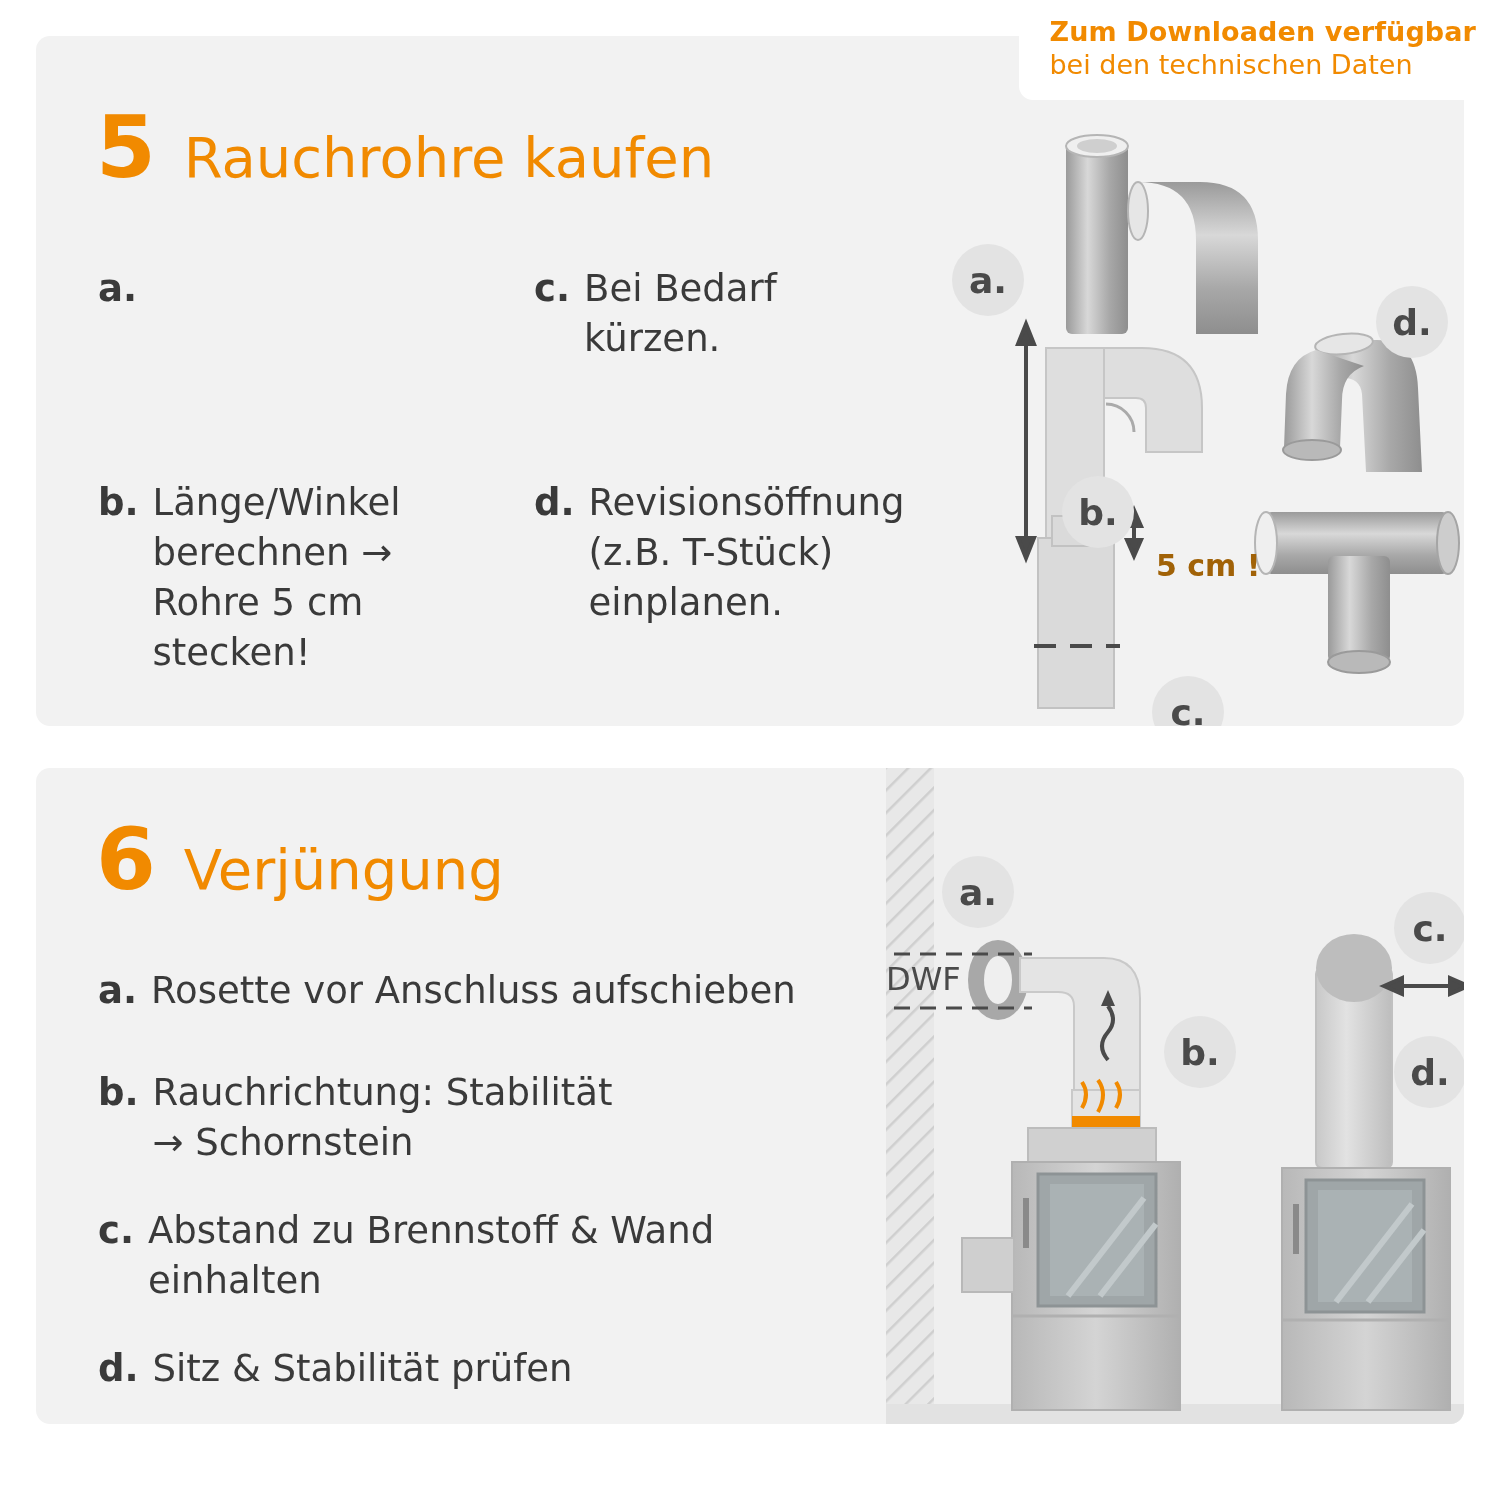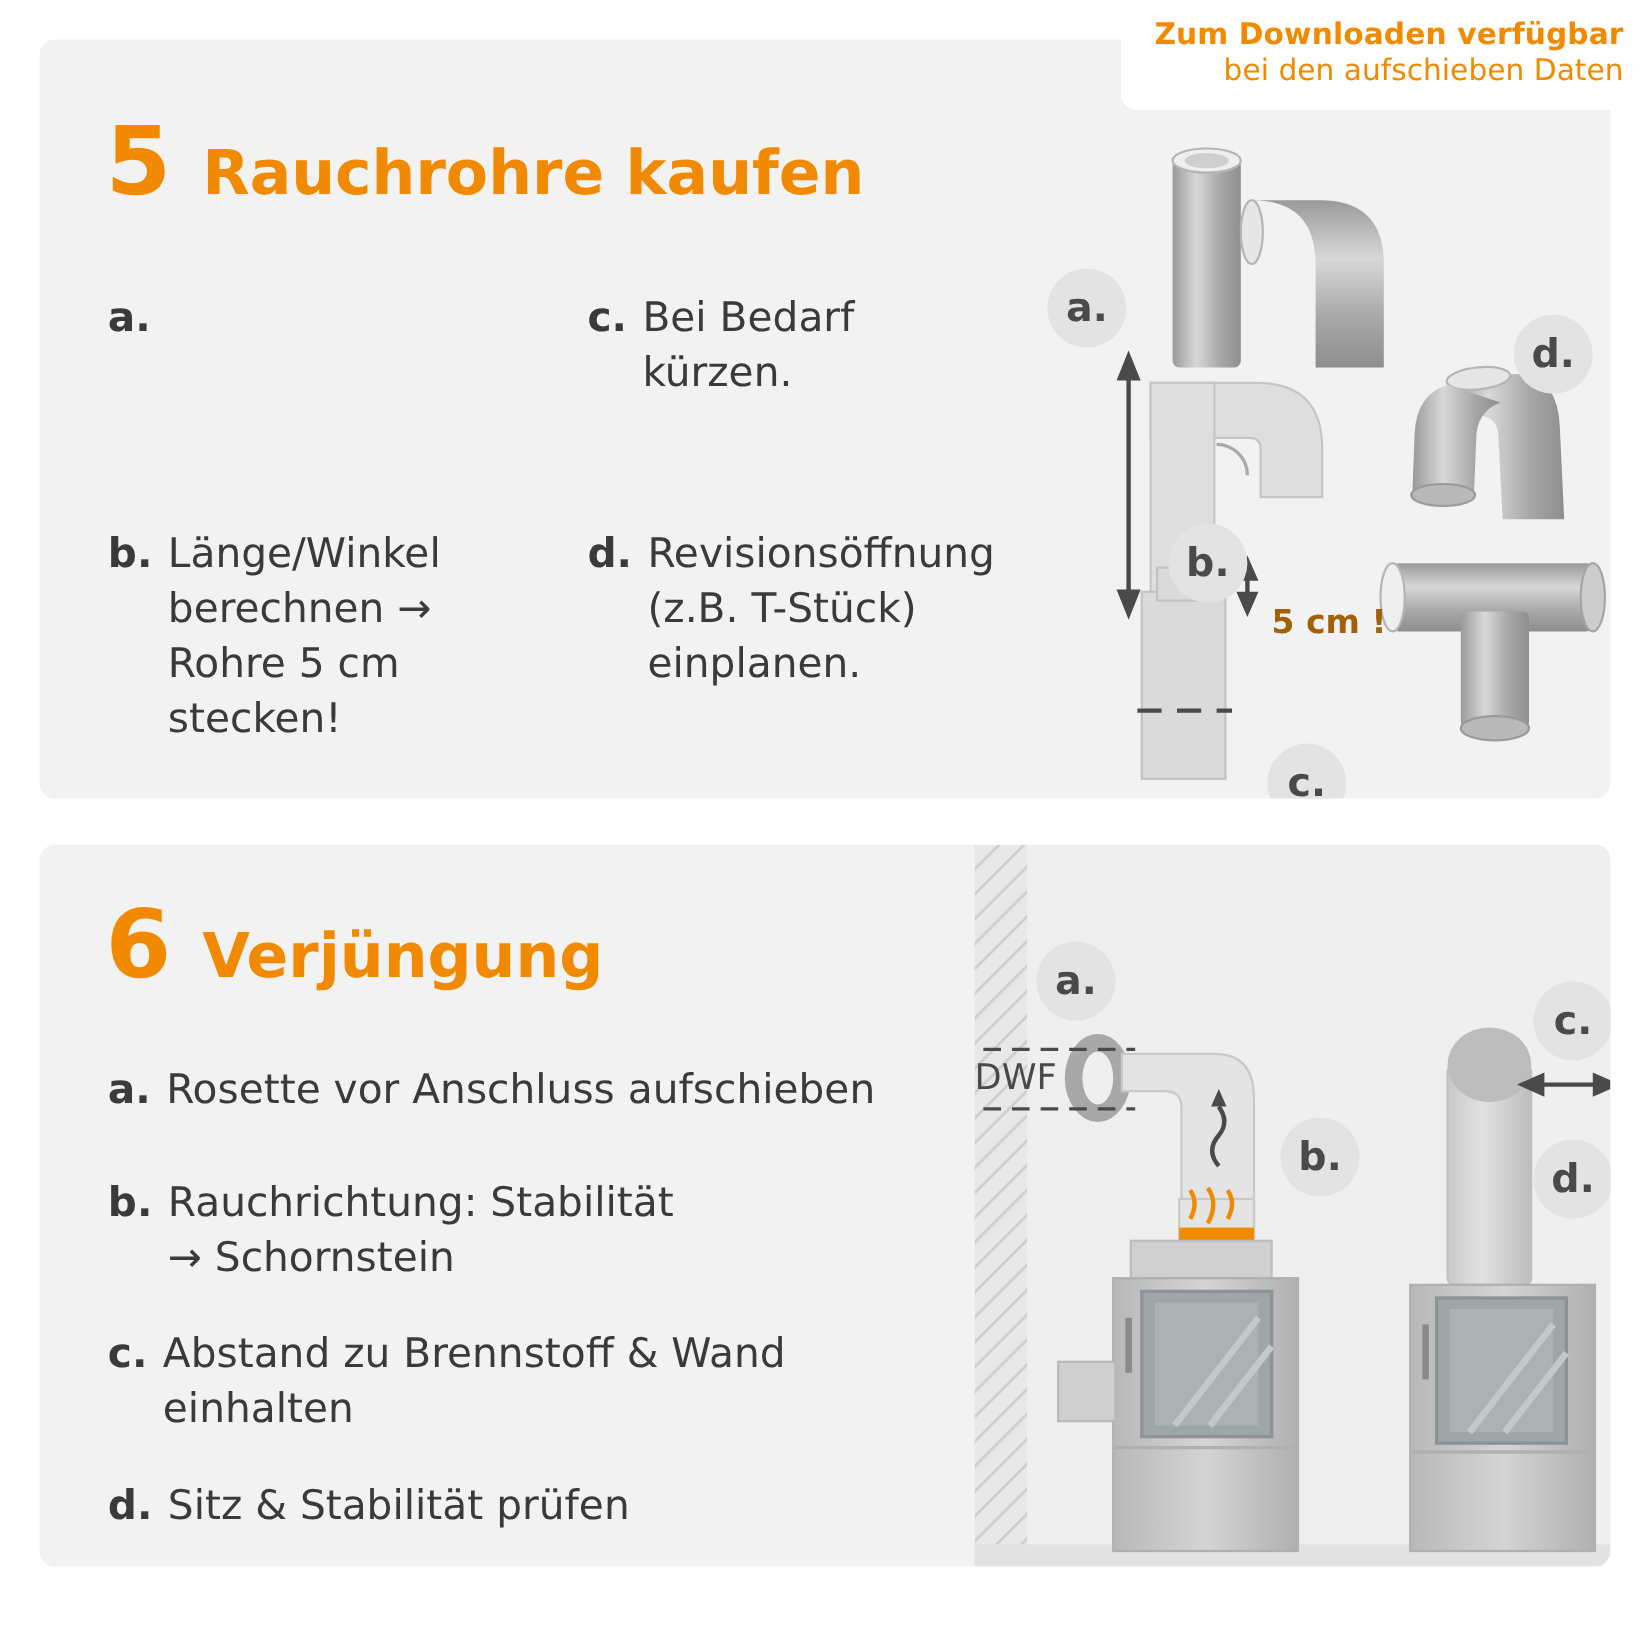--- a/index.html
+++ b/index.html
@@ -31,21 +31,21 @@
   #card-6 { left: 36px; top: 768px; width: 1428px; height: 656px; }
 
   
   .download-badge {
     position: absolute;
     right: 0px;
     top: 0px;
     background: #ffffff;
     border-bottom-left-radius: 14px;
     padding: 16px 24px 18px 30px;
-    text-align: right;
+    text-align: left;
     line-height: 1.22;
     z-index: 20;
   }
   .download-badge .line1 {
     color: #f18a00;
     font-weight: bold;
     font-size: 27px;
     letter-spacing: 0.1px;
   }
   .download-badge .line2 {
@@ -62,21 +62,21 @@
   }
   .step-num {
     color: #f18a00;
     font-size: 86px;
     font-weight: bold;
     line-height: 1;
   }
   .step-title {
     color: #f18a00;
     font-size: 56px;
-    font-weight: bold;
+    font-weight: normal;
     line-height: 1;
   }
 
   
   .bullet {
     position: absolute;
     display: flex;
     gap: 14px;
     align-items: flex-start;
   }
@@ -373,16 +373,16 @@
       <div class="marker" style="left:348px; top:248px;">b.</div>
       <div class="marker" style="left:578px; top:124px;">c.</div>
       <div class="marker" style="left:578px; top:268px;">d.</div>
 
       <div class="dwf-label" style="left:70px; top:192px;">DWF</div>
     </div>
   </div>
 
   <div class="download-badge">
     <div class="line1">Zum Downloaden verfügbar</div>
-    <div class="line2">bei den aufschieben Daten</div>
+    <div class="line2">bei den technischen Daten</div>
   </div>
 
 </div>
 
 </body></html>

